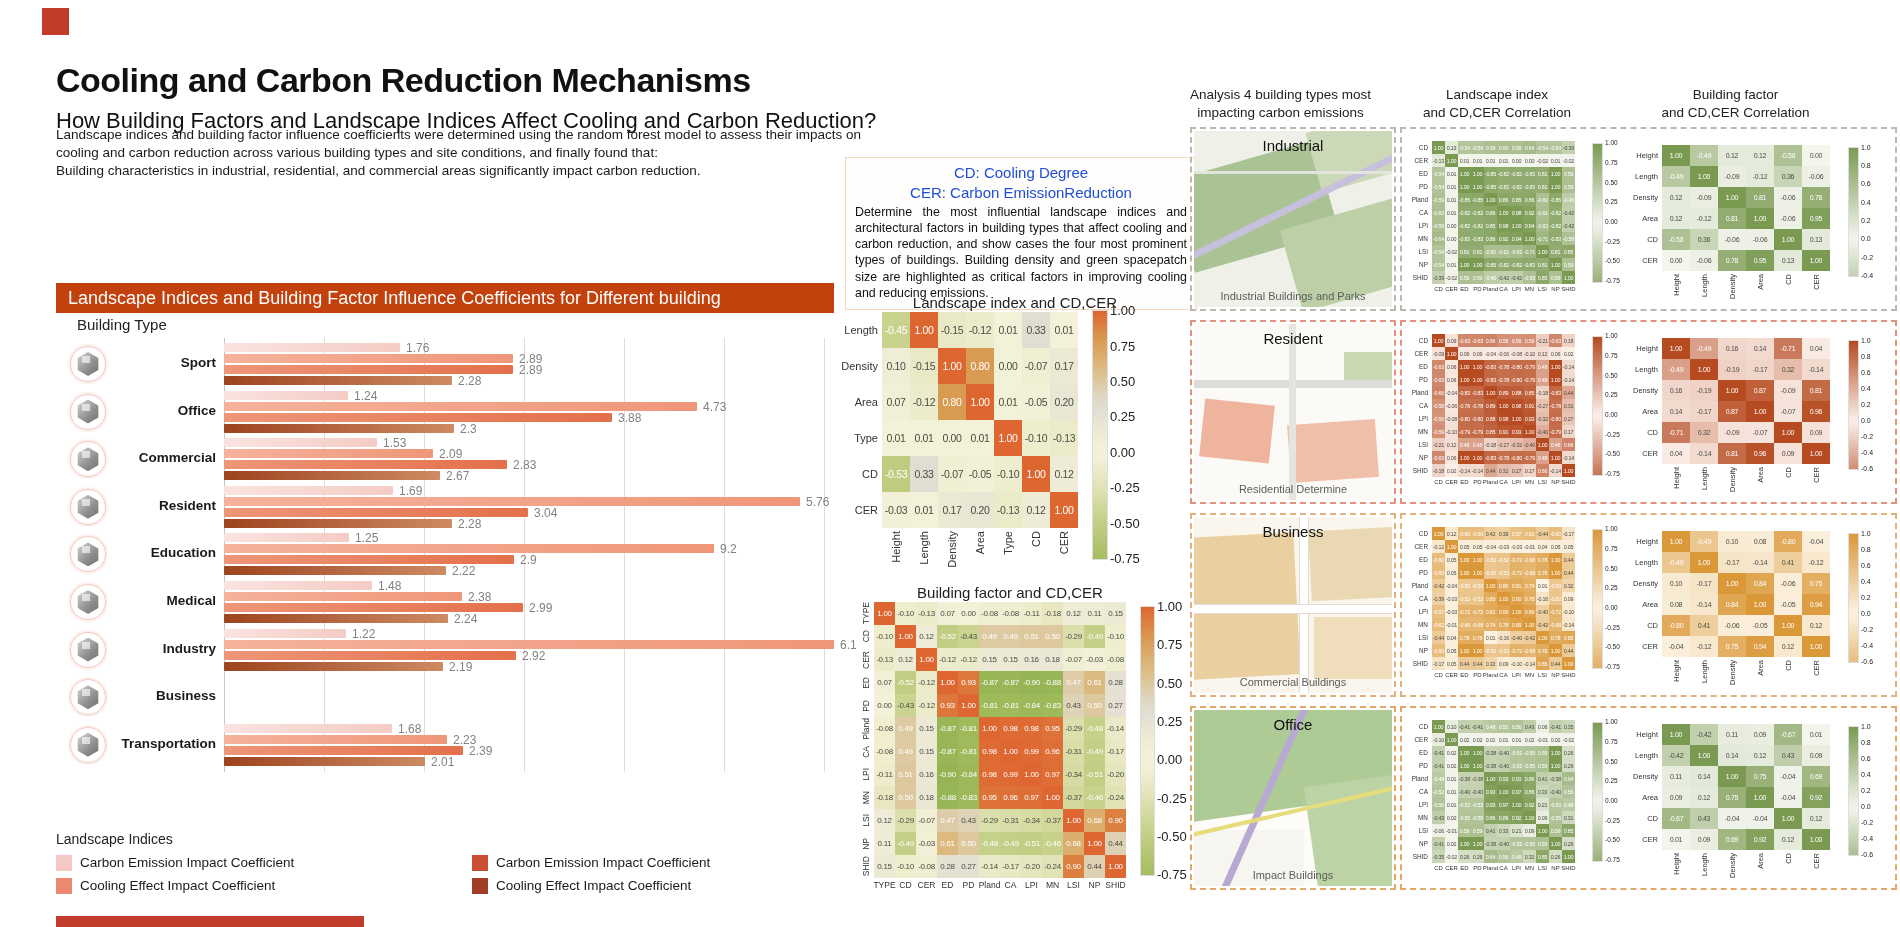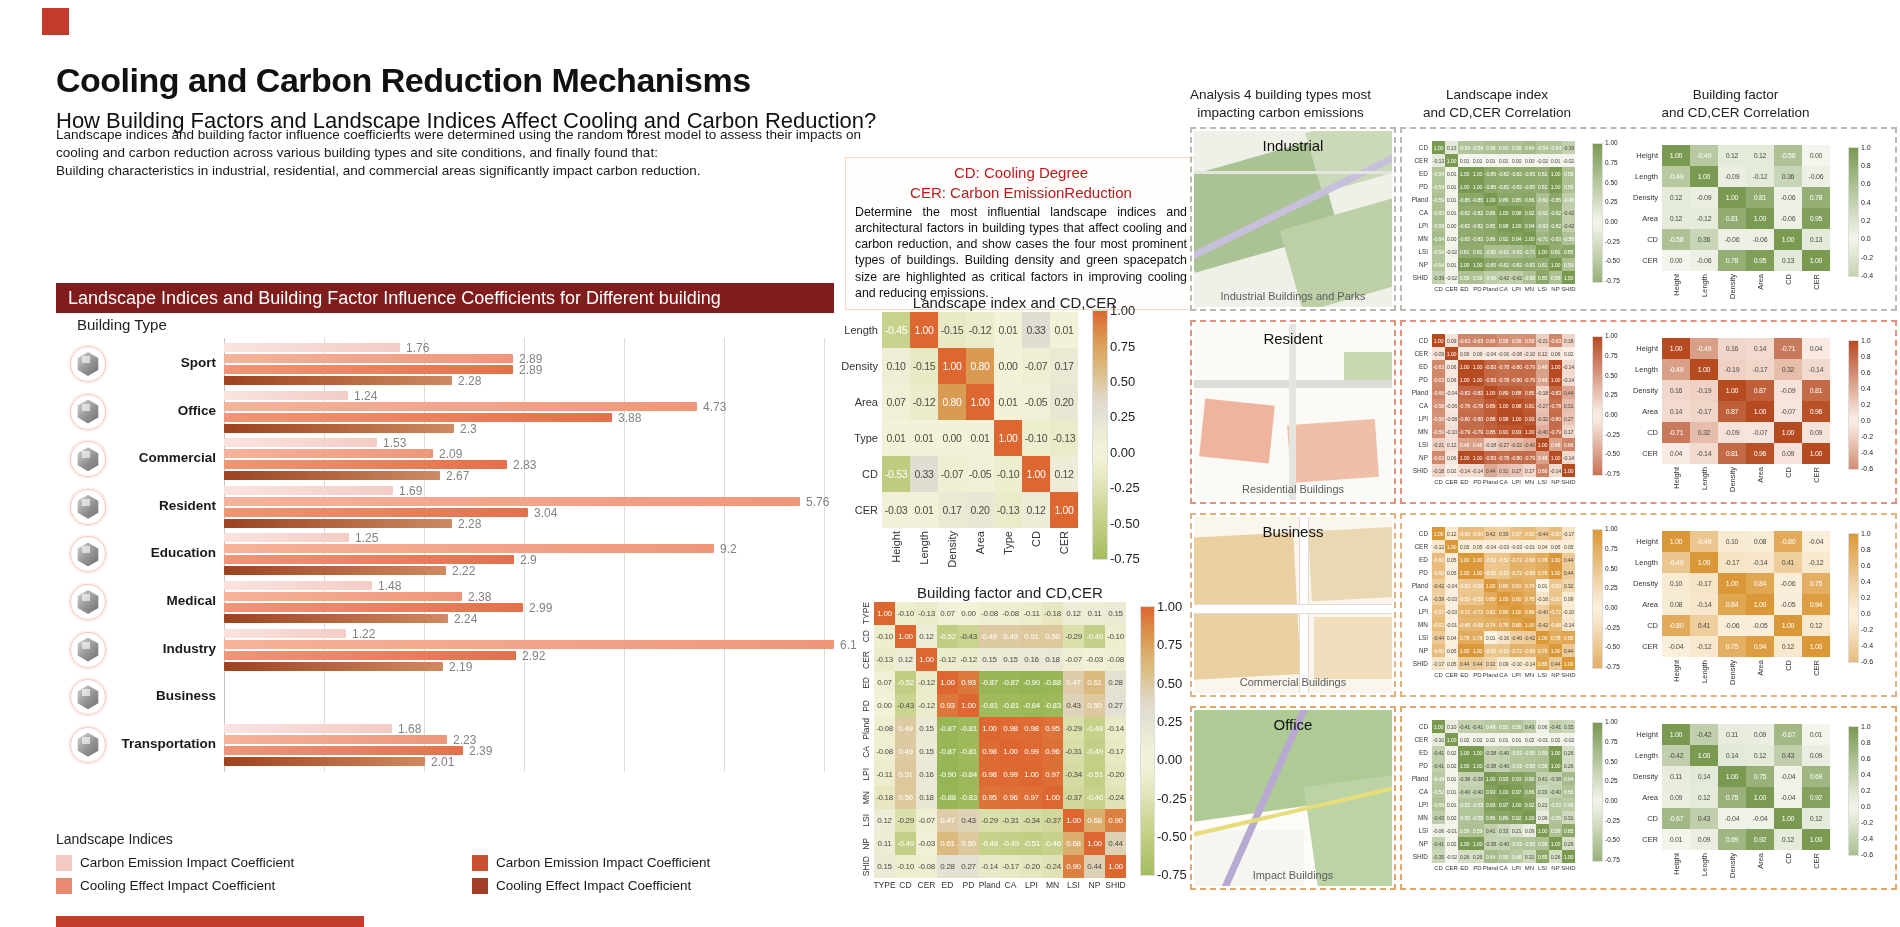--- a/index.html
+++ b/index.html
@@ -28,21 +28,21 @@
   .bc-bar{height:9px;margin-bottom:2px;border-radius:1px;position:relative;}
   .bc-val{position:absolute;left:calc(100% + 6px);top:-2px;font-size:12px;color:#828282;white-space:nowrap;}
   .xlabel2{left:56px;top:831px;font-size:14px;color:#222;}
   .legend-col{top:851px;}
   .lg-item{display:flex;align-items:center;height:23px;}
   .lg-sw{width:16px;height:16px;margin-right:8px;flex:none;}
   .lg-tx{font-size:13.5px;color:#1a1a1a;white-space:nowrap;}
   .footer-bar{left:56px;top:916px;width:308px;height:11px;}
   
   .info-box{left:845px;top:157px;width:352px;border:1.5px solid #f6d9bc;background:#fffefd;padding:5px 9px 8px;box-sizing:border-box;}
-  .ib-t{font-size:15px;text-align:center;line-height:1.3;color:#b91c1c;}
+  .ib-t{font-size:15px;text-align:center;line-height:1.3;color:#1d4ed8;}
   .ib-body{font-size:12.4px;line-height:1.3;text-align:justify;margin-top:2px;color:#111;}
   
   .hm-title{font-size:15px;text-align:center;color:#222;white-space:nowrap;}
   .hm{display:block;}
   .hm-wrap{display:flex;}
   .hm-rl div{display:flex;align-items:center;color:#333;}
   .hm-rl.h div{justify-content:flex-end;padding-right:4px;box-sizing:border-box;}
   .hm-rl.v div{justify-content:center;}
   .hm-rl.v div span{writing-mode:vertical-rl;transform:rotate(180deg);}
   .hm-g{display:grid;}
@@ -96,21 +96,21 @@
 <body>
 
 <div class="abs logo-square accent-bg" style="background: rgb(194, 59, 43);"></div>
 <h1 class="abs title">Cooling and Carbon Reduction Mechanisms</h1>
 <h2 class="abs subtitle">How Building Factors and Landscape Indices Affect Cooling and Carbon Reduction?</h2>
 <div class="abs intro">
   <p>Landscape indices and building factor influence coefficients were determined using the random forest model to assess their impacts on cooling and carbon reduction across various building types and site conditions, and finally found that:</p>
   <p>Building characteristics in industrial, residential, and commercial areas significantly impact carbon reduction.</p>
 </div>
 
-<div class="abs banner accent-bg" style="background: #7f1d1d;">Landscape Indices and Building Factor Influence Coefficients for Different building</div>
+<div class="abs banner accent-bg" style="background: #c2410c;">Landscape Indices and Building Factor Influence Coefficients for Different building</div>
 <div class="abs ylabel">Building Type</div>
 
 <div class="abs chart">
   <div class="bc-grid">
       <div class="bc-gl first" style="left: 0px;"></div>
       <div class="bc-gl" style="left: 100px;"></div>
       <div class="bc-gl" style="left: 200px;"></div>
       <div class="bc-gl" style="left: 300px;"></div>
       <div class="bc-gl" style="left: 400px;"></div>
       <div class="bc-gl" style="left: 500px;"></div>
@@ -927,21 +927,21 @@
     <div class="panel t-resident" style="top: 193px;">
       <div class="map-box" style="border: 2px dashed rgb(226, 147, 126);">
         <div class="map-inner">
           <div class="ms ms1"></div>
           <div class="ms ms2"></div>
           <div class="ms ms3"></div>
           <div class="ms ms4"></div>
           <div class="ms ms5"></div>
         </div>
         <div class="p-name">Resident</div>
-        <div class="p-caption">Residential Buildings</div>
+        <div class="p-caption">Residential Determine</div>
       </div>
       <div class="heat-box" style="border: 2px dashed rgb(226, 147, 126);">
         <div class="hm" style="position: absolute; left: 4px; top: 12px;">
           <div class="hm-wrap">
             <div class="hm-rl h" style="width: 26px;">
               <div style="height: 13px; font-size: 6.4px;">CD</div>
               <div style="height: 13px; font-size: 6.4px;">CER</div>
               <div style="height: 13px; font-size: 6.4px;">ED</div>
               <div style="height: 13px; font-size: 6.4px;">PD</div>
               <div style="height: 13px; font-size: 6.4px;">Pland</div>

